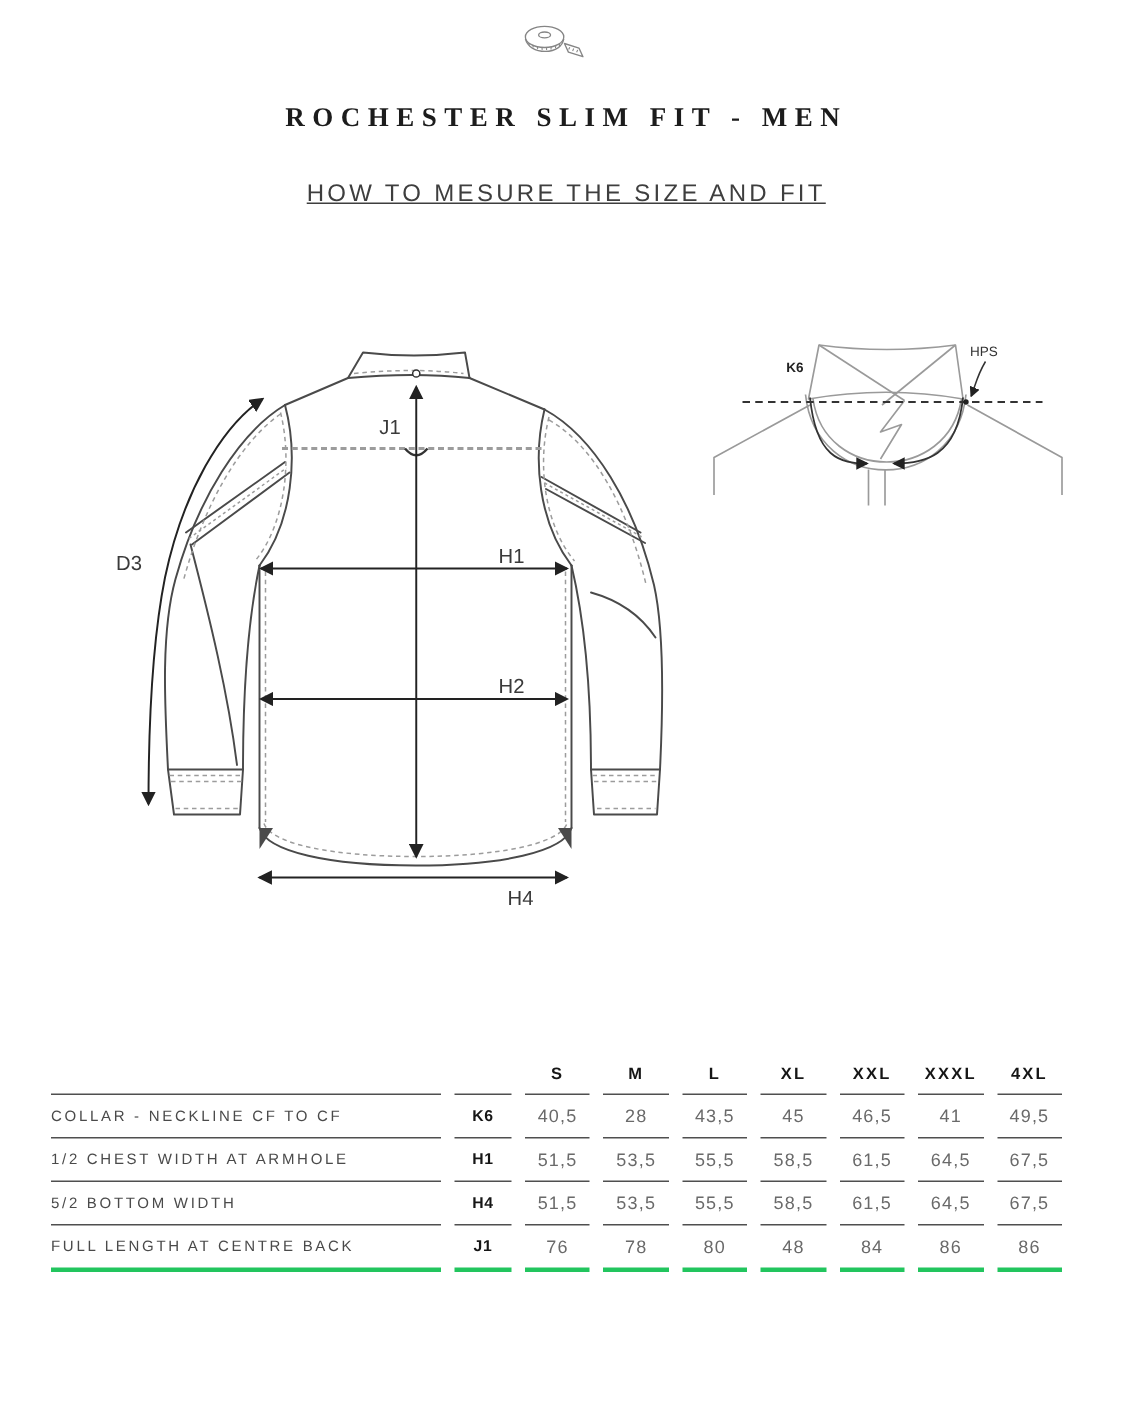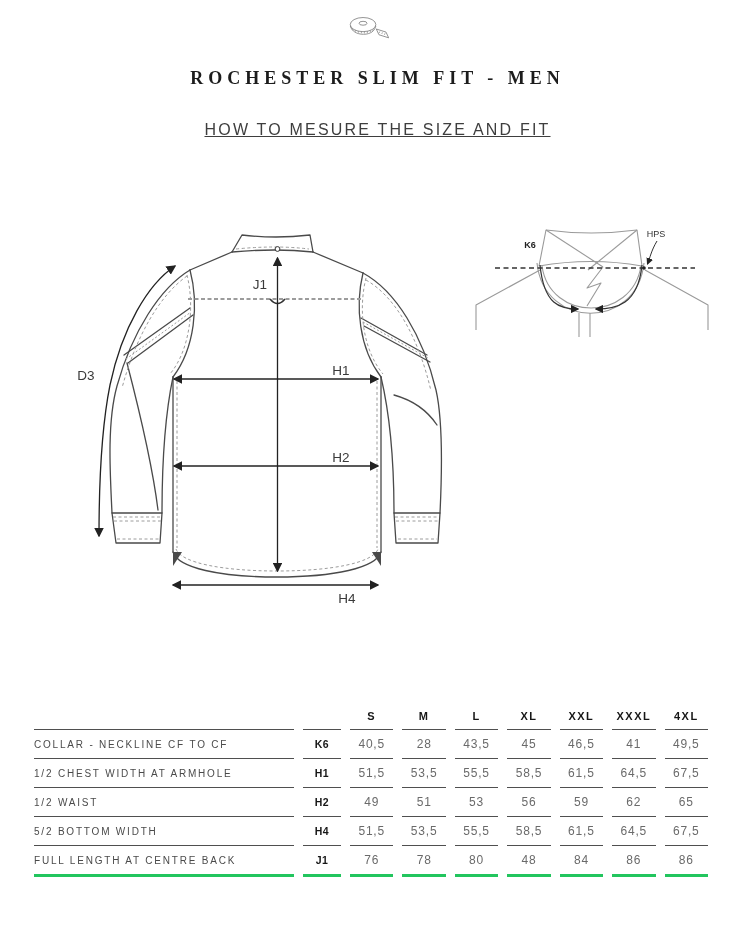--- a/index.html
+++ b/index.html
@@ -197,31 +197,20 @@
         <td class="code">H1</td>
         <td class="val">51,5</td>
         <td class="val">53,5</td>
         <td class="val">55,5</td>
         <td class="val">58,5</td>
         <td class="val">61,5</td>
         <td class="val">64,5</td>
         <td class="val">67,5</td>
       </tr>
       <tr>
-        <td class="lbl">1/2 WAIST</td>
-        <td class="code">H2</td>
-        <td class="val">49</td>
-        <td class="val">51</td>
-        <td class="val">53</td>
-        <td class="val">56</td>
-        <td class="val">59</td>
-        <td class="val">62</td>
-        <td class="val">65</td>
-      </tr>
-      <tr>
         <td class="lbl">5/2 BOTTOM WIDTH</td>
         <td class="code">H4</td>
         <td class="val">51,5</td>
         <td class="val">53,5</td>
         <td class="val">55,5</td>
         <td class="val">58,5</td>
         <td class="val">61,5</td>
         <td class="val">64,5</td>
         <td class="val">67,5</td>
       </tr>

